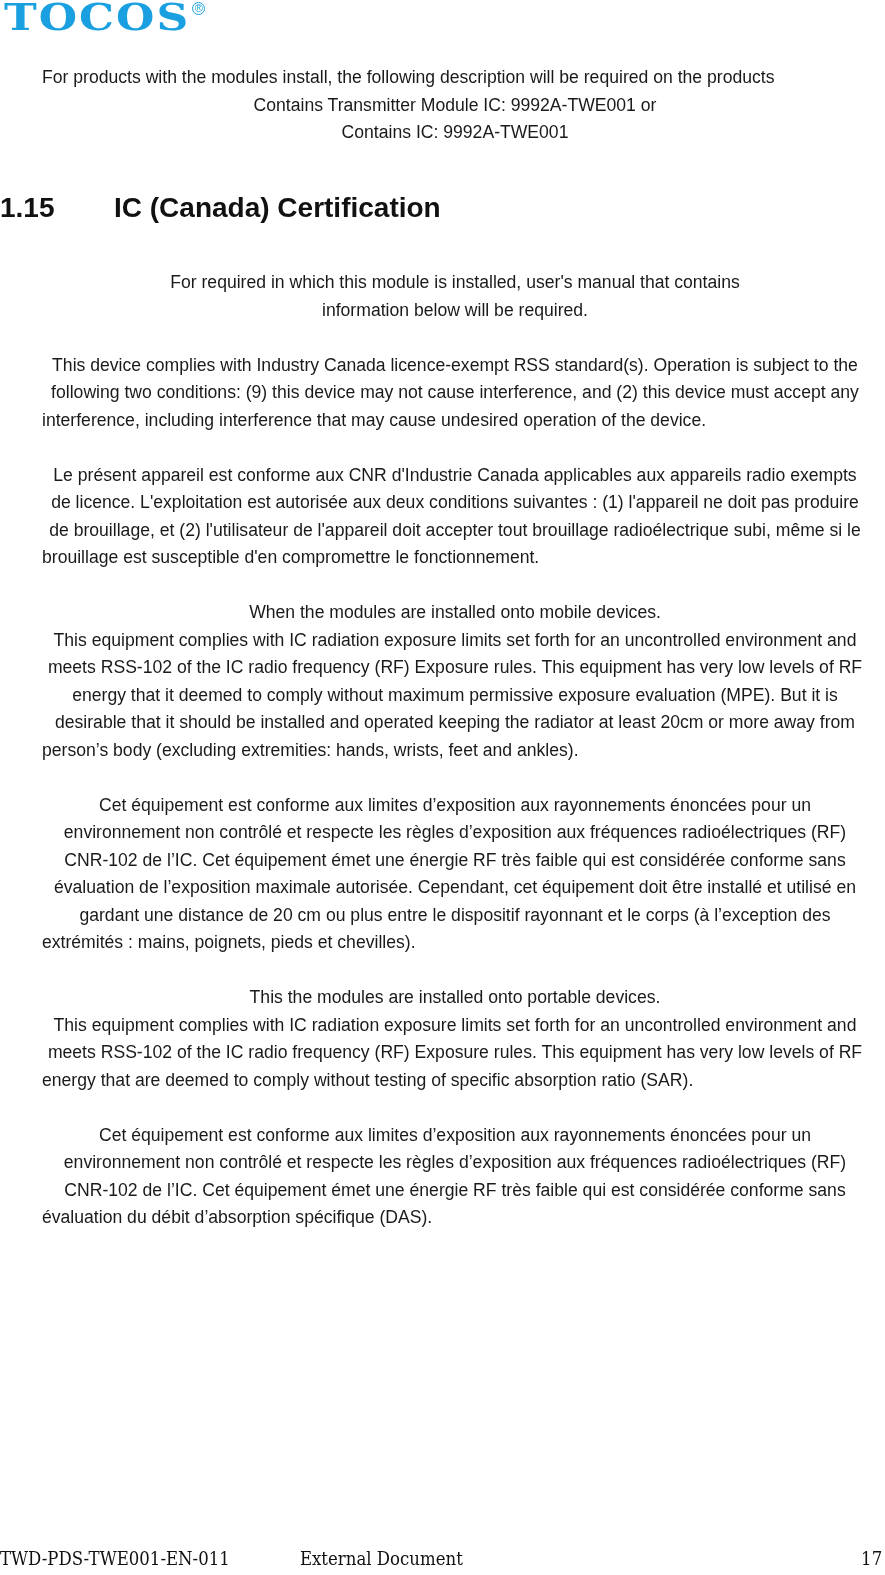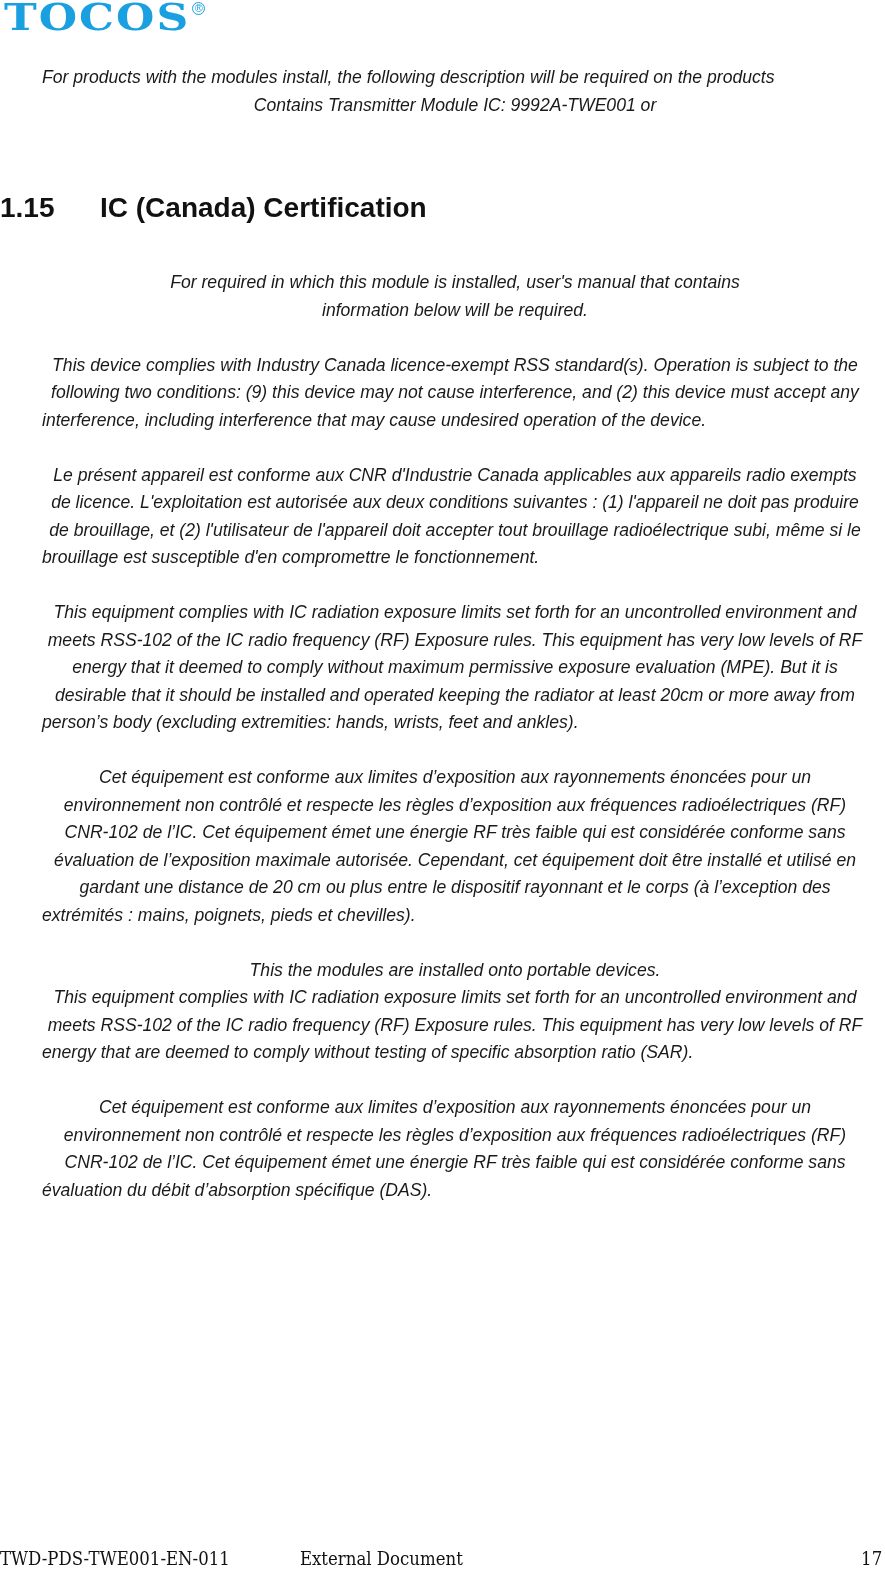--- a/index.html
+++ b/index.html
@@ -3,57 +3,59 @@
 <meta charset="utf-8">
 <style>
   html, body { margin: 0; padding: 0; background: #ffffff; }
   body { width: 885px; height: 1575px; position: relative; overflow: hidden;
          font-family: "Liberation Sans", sans-serif; color: #1a1a1a; }
   .logo { position: absolute; left: 4px; top: 0px; height: 44px; display: flex; align-items: flex-start; justify-content: center; }
   .logo-text { font-family: "DejaVu Serif", serif; font-weight: bold; font-size: 44px; line-height: 40px;
                color: #1aa0e0; letter-spacing: 2px; transform: scaleY(0.85); transform-origin: top left; }
   .logo-reg { font-size: 11px; color: #1aa0e0; margin-left: 2px; margin-top: 2px; border: 1px solid #1aa0e0;
               border-radius: 50%; width: 11px; height: 11px; line-height: 11px; text-align: center; }
-  .content { position: absolute; left: 42px; right: 17px; top: 64px; font-size: 17.6px; line-height: 27.5px; font-style: italic; }
+  .content { position: absolute; left: 42px; right: 17px; top: 64px; font-size: 17.6px; line-height: 27.5px; }
   .content p { margin: 0; text-align: center; }
   .justify { text-align: justify; text-align-last: left; }
   .blank { height: 27.5px; }
   .heading { position: absolute; left: 0; top: 192px; font-size: 28px; font-weight: bold; color: #111; }
-  .heading .num { display: inline-block; width: 100px; }
+  .heading .num { display: inline-block; width: 114px; }
   .footer { position: absolute; left: 0; right: 0; top: 1548px; font-family: "DejaVu Serif", serif;
             font-size: 18px; color: #111; transform: scaleX(0.92); transform-origin: left; }
   .footer .docid { position: absolute; left: 0; }
   .footer .ext { position: absolute; left: 326px; }
   .footer .page { position: absolute; left: 936px; }
 </style>
 </head>
 <body>
 
 <div class="logo">
   <span class="logo-text">TOCOS</span>
   <span class="logo-reg">®</span>
 </div>
 
 <div class="content">
   <p class="justify">For products with the modules install, the following description will be required on the products</p>
   <p>Contains Transmitter Module IC: 9992A-TWE001 or</p>
+  <p>Contains IC: 9992A-TWE001</p>
 </div>
 
 <div class="heading">
   <span class="num">1.15</span><span>IC (Canada) Certification</span>
 </div>
 
 <div class="content" style="top:269px;">
   <p>For required in which this module is installed, user's manual that contains</p>
   <p>information below will be required.</p>
   <div class="blank"></div>
   <p class="justify">This device complies with Industry Canada licence-exempt RSS standard(s). Operation is subject to the following two conditions: (9) this device may not cause interference, and (2) this device must accept any interference, including interference that may cause undesired operation of the device.</p>
   <div class="blank"></div>
   <p class="justify">Le présent appareil est conforme aux CNR d'Industrie Canada applicables aux appareils radio exempts de licence. L'exploitation est autorisée aux deux conditions suivantes : (1) l'appareil ne doit pas produire de brouillage, et (2) l'utilisateur de l'appareil doit accepter tout brouillage radioélectrique subi, même si le brouillage est susceptible d'en compromettre le fonctionnement.</p>
   <div class="blank"></div>
+  <p>When the modules are installed onto mobile devices.</p>
   <p class="justify">This equipment complies with IC radiation exposure limits set forth for an uncontrolled environment and meets RSS-102 of the IC radio frequency (RF) Exposure rules. This equipment has very low levels of RF energy that it deemed to comply without maximum permissive exposure evaluation (MPE). But it is desirable that it should be installed and operated keeping the radiator at least 20cm or more away from person’s body (excluding extremities: hands, wrists, feet and ankles).</p>
   <div class="blank"></div>
   <p class="justify">Cet équipement est conforme aux limites d’exposition aux rayonnements énoncées pour un environnement non contrôlé et respecte les règles d’exposition aux fréquences radioélectriques (RF) CNR-102 de l’IC. Cet équipement émet une énergie RF très faible qui est considérée conforme sans évaluation de l’exposition maximale autorisée. Cependant, cet équipement doit être installé et utilisé en gardant une distance de 20 cm ou plus entre le dispositif rayonnant et le corps (à l’exception des extrémités : mains, poignets, pieds et chevilles).</p>
   <div class="blank"></div>
   <p>This the modules are installed onto portable devices.</p>
   <p class="justify">This equipment complies with IC radiation exposure limits set forth for an uncontrolled environment and meets RSS-102 of the IC radio frequency (RF) Exposure rules. This equipment has very low levels of RF energy that are deemed to comply without testing of specific absorption ratio (SAR).</p>
   <div class="blank"></div>
   <p class="justify">Cet équipement est conforme aux limites d’exposition aux rayonnements énoncées pour un environnement non contrôlé et respecte les règles d’exposition aux fréquences radioélectriques (RF) CNR-102 de l’IC. Cet équipement émet une énergie RF très faible qui est considérée conforme sans évaluation du débit d’absorption spécifique (DAS).</p>
 </div>
 

